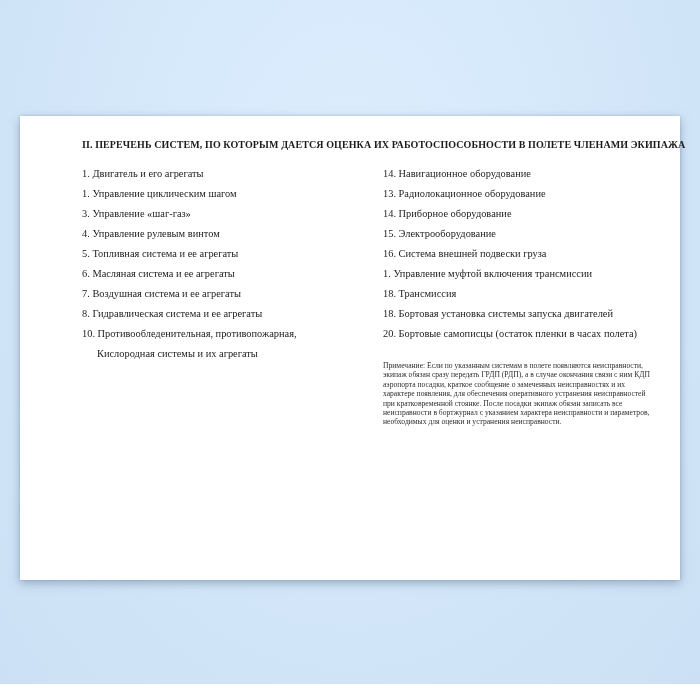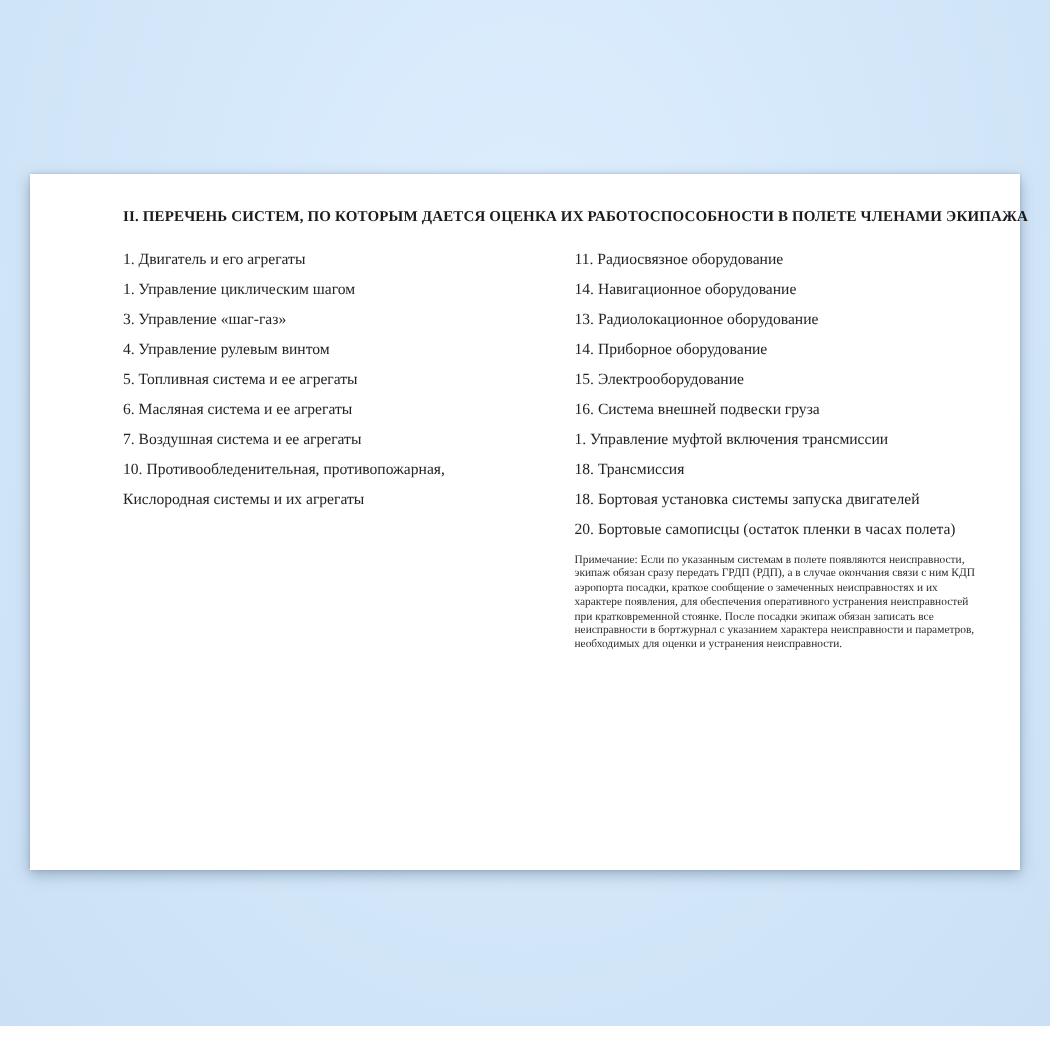--- a/index.html
+++ b/index.html
@@ -50,24 +50,25 @@
     width: 271px;
     flex: 0 0 271px;
   }
   .item {
     font-size: 10.4px;
     line-height: 20px;
     color: #232323;
     white-space: nowrap;
   }
   .item-cont {
+    margin-left: 15px;
     font-family: Liberation Serif, serif;
   }
   .note {
-    margin-top: 4px;
+    margin-top: 17px;
     width: 271px;
     font-size: 7.6px;
     line-height: 9.4px;
     color: #2e2e2e;
     white-space: normal;
     font-family: Liberation Serif, serif;
   }
 </style>
 </head>
 <body>
@@ -77,25 +78,25 @@
     <div class="title">II. ПЕРЕЧЕНЬ СИСТЕМ, ПО КОТОРЫМ ДАЕТСЯ ОЦЕНКА ИХ РАБОТОСПОСОБНОСТИ В ПОЛЕТЕ ЧЛЕНАМИ ЭКИПАЖА</div>
     <div class="columns">
       <div class="col-left">
         <div class="item">1. Двигатель и его агрегаты</div>
         <div class="item">1. Управление циклическим шагом</div>
         <div class="item">3. Управление «шаг-газ»</div>
         <div class="item">4. Управление рулевым винтом</div>
         <div class="item">5. Топливная система и ее агрегаты</div>
         <div class="item">6. Масляная система и ее агрегаты</div>
         <div class="item">7. Воздушная система и ее агрегаты</div>
+        <div class="item">8. Гидравлическая система и ее агрегаты</div>
         <div class="item">10. Противообледенительная, противопожарная,</div>
         <div class="item item-cont">Кислородная системы и их агрегаты</div>
       </div>
       <div class="col-right">
-        <div class="item">11. Радиосвязное оборудование</div>
         <div class="item">14. Навигационное оборудование</div>
         <div class="item">13. Радиолокационное оборудование</div>
         <div class="item">14. Приборное оборудование</div>
         <div class="item">15. Электрооборудование</div>
         <div class="item">16. Система внешней подвески груза</div>
         <div class="item">1. Управление муфтой включения трансмиссии</div>
         <div class="item">18. Трансмиссия</div>
         <div class="item">18. Бортовая установка системы запуска двигателей</div>
         <div class="item">20. Бортовые самописцы (остаток пленки в часах полета)</div>
         <div class="note">Примечание: Если по указанным системам в полете появляются неисправности, экипаж обязан сразу передать ГРДП (РДП), а в случае окончания связи с ним КДП аэропорта посадки, краткое сообщение о замеченных неисправностях и их характере появления, для обеспечения оперативного устранения неисправностей при кратковременной стоянке. После посадки экипаж обязан записать все неисправности в бортжурнал с указанием характера неисправности и параметров, необходимых для оценки и устранения неисправности.</div>

